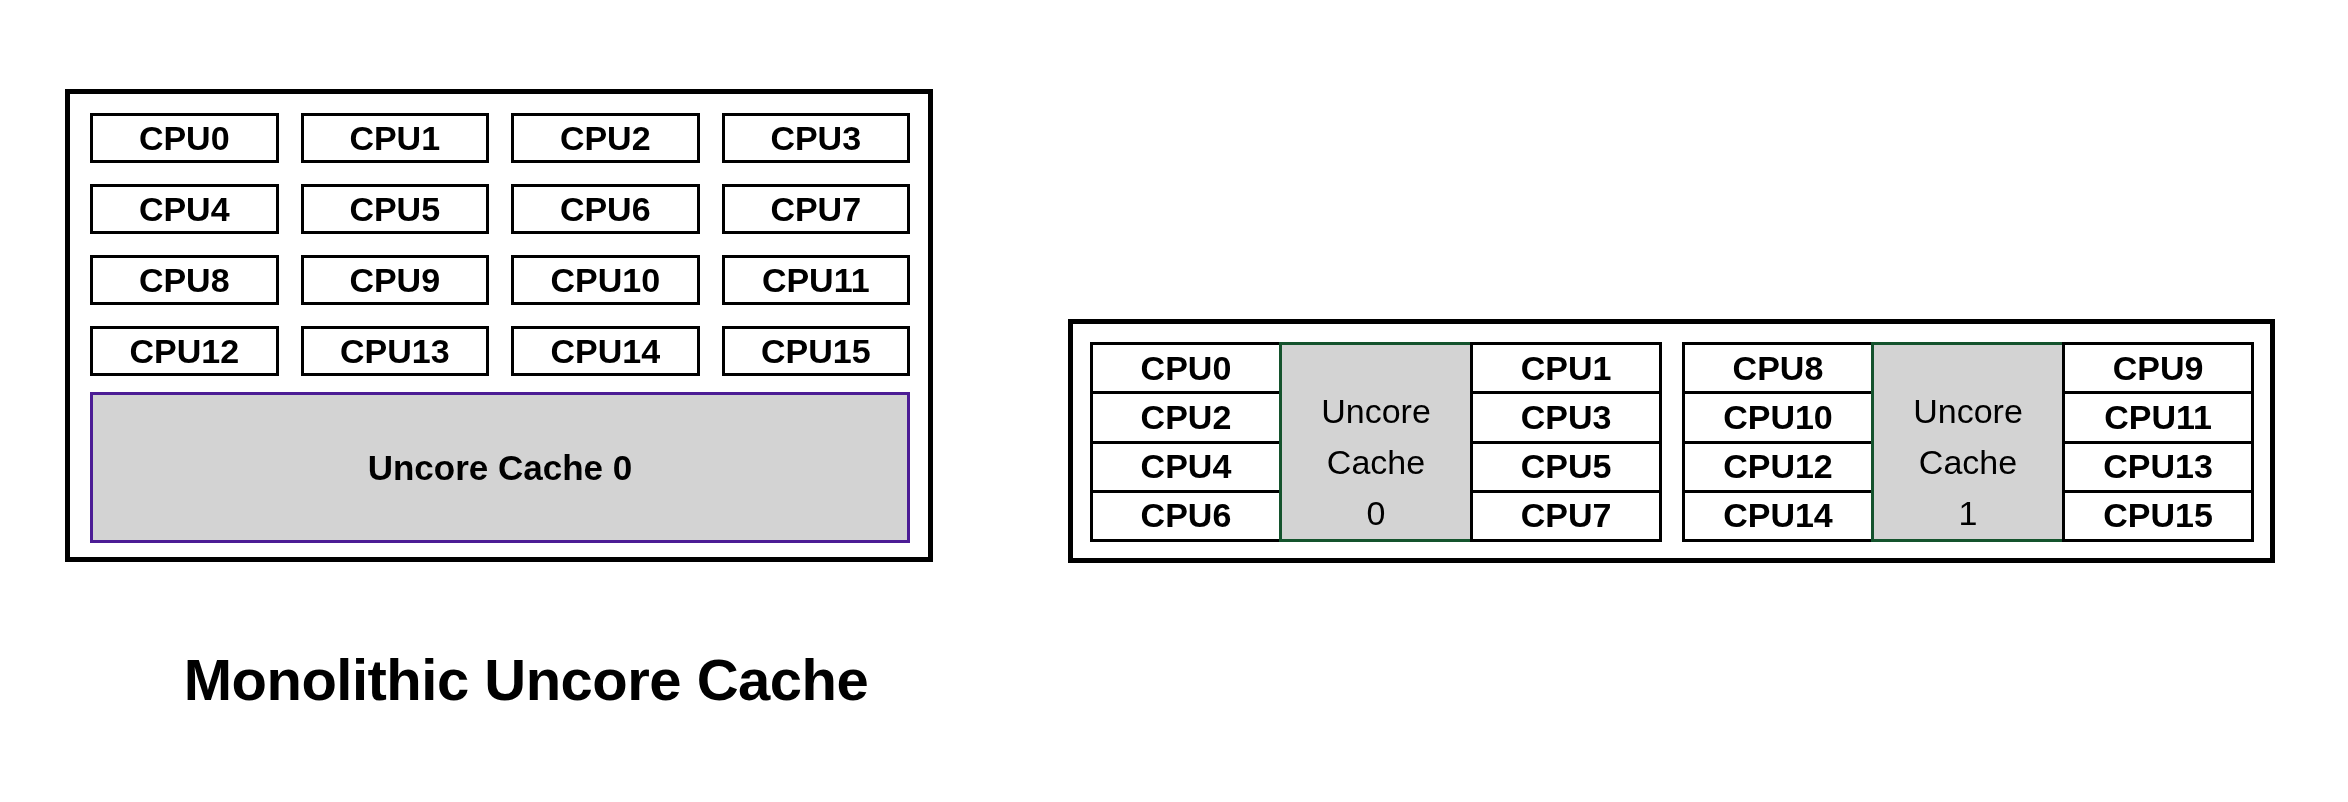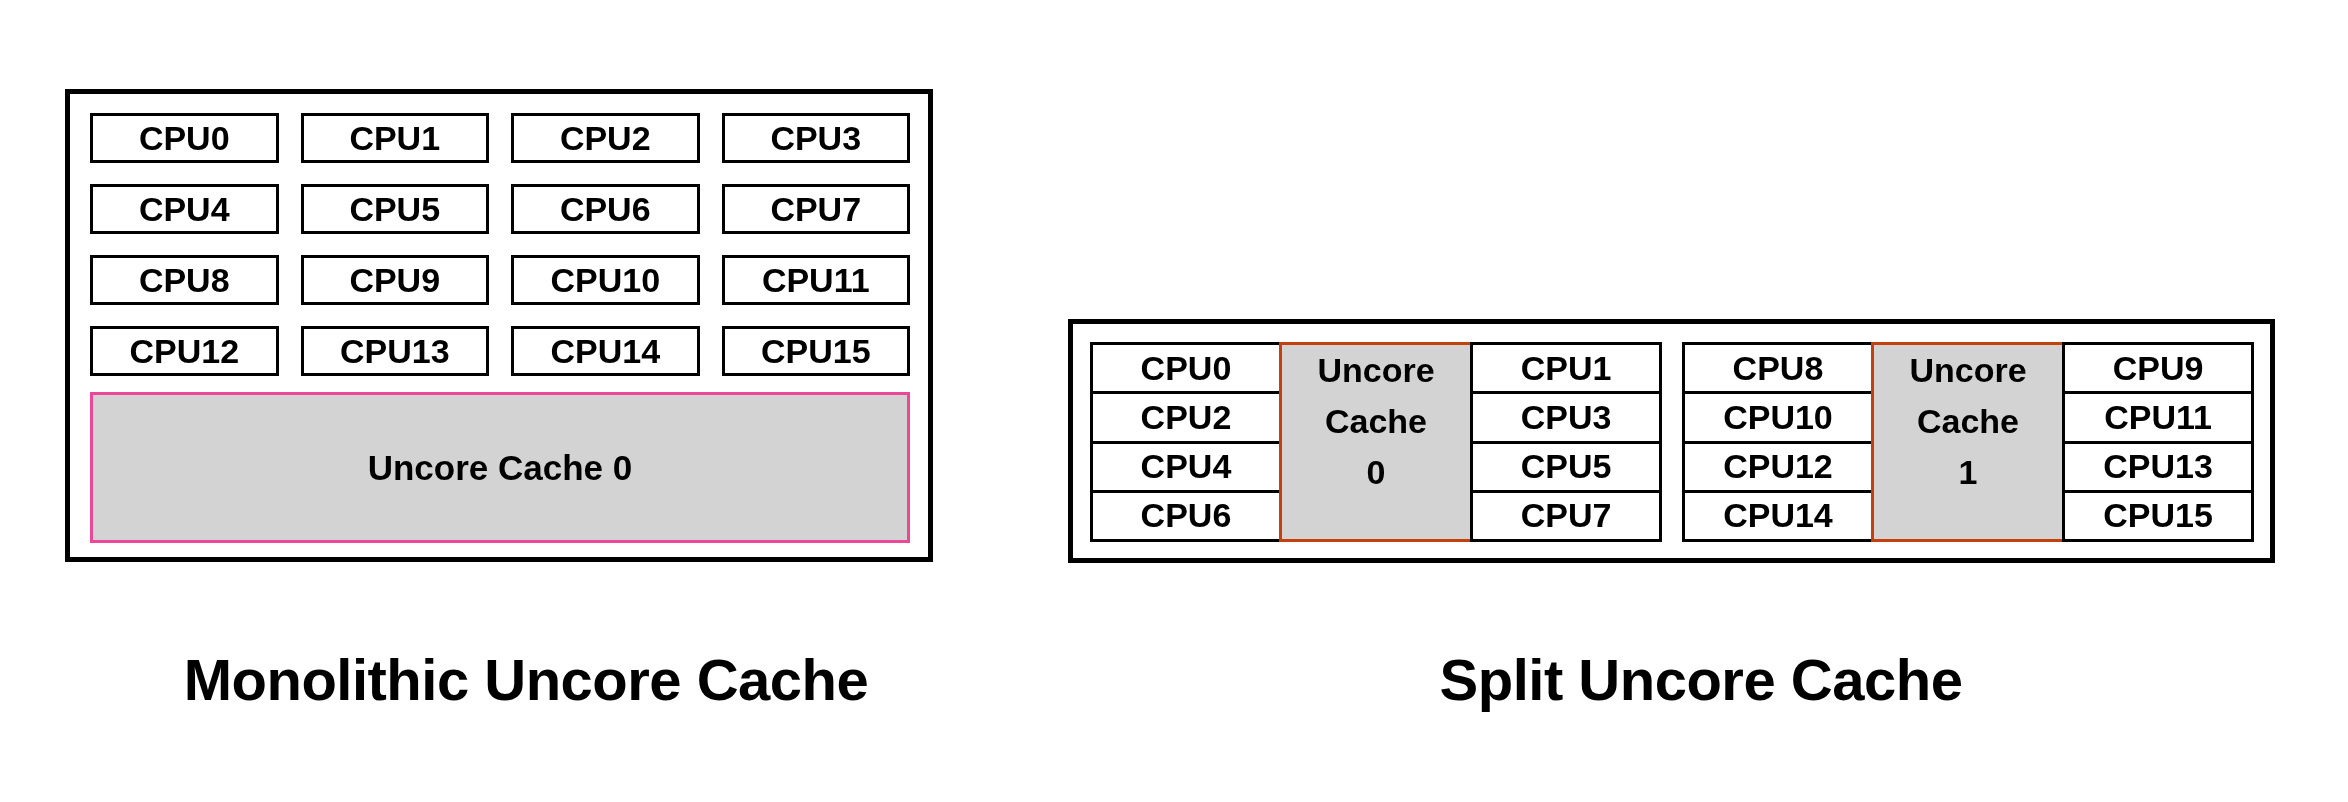--- a/index.html
+++ b/index.html
@@ -45,21 +45,21 @@
     display: flex;
     align-items: center;
     justify-content: center;
     font-size: 34px;
     font-weight: bold;
     color: #000000;
   }
   .uncore-full {
     margin-top: 16px;
     flex: 1;
-    border: 3px solid #ec4899;
+    border: 3px solid #4c1d95;
     box-sizing: border-box;
     background: #d3d3d3;
     display: flex;
     align-items: center;
     justify-content: center;
     font-size: 35px;
     font-weight: bold;
     color: #000000;
   }
 
@@ -95,31 +95,31 @@
     display: flex;
     align-items: center;
     justify-content: center;
     font-size: 34px;
     font-weight: bold;
     color: #000000;
   }
   .cpu-col .cpu-cell:first-child { margin-top: 0; }
   .uncore-mid {
     flex: 1;
-    border: 3px solid #c2410c;
+    border: 3px solid #14532d;
     box-sizing: border-box;
     margin-left: -3px;
     margin-right: -3px;
     background: #d3d3d3;
     display: flex;
     flex-direction: column;
     align-items: center;
-    justify-content: flex-start;
+    justify-content: flex-end;
     font-size: 34px;
-    font-weight: bold;
+    font-weight: normal;
     line-height: 51px;
     text-align: center;
     color: #000000;
   }
 
   
   .caption {
     position: absolute;
     top: 646px;
     width: 720px;
@@ -198,15 +198,14 @@
         <div class="cpu-cell">CPU9</div>
         <div class="cpu-cell">CPU11</div>
         <div class="cpu-cell">CPU13</div>
         <div class="cpu-cell">CPU15</div>
       </div>
     </div>
 
   </div>
 
   <div class="caption caption-left">Monolithic Uncore Cache</div>
-  <div class="caption caption-right">Split Uncore Cache</div>
 
 </div>
 
 </body></html>

